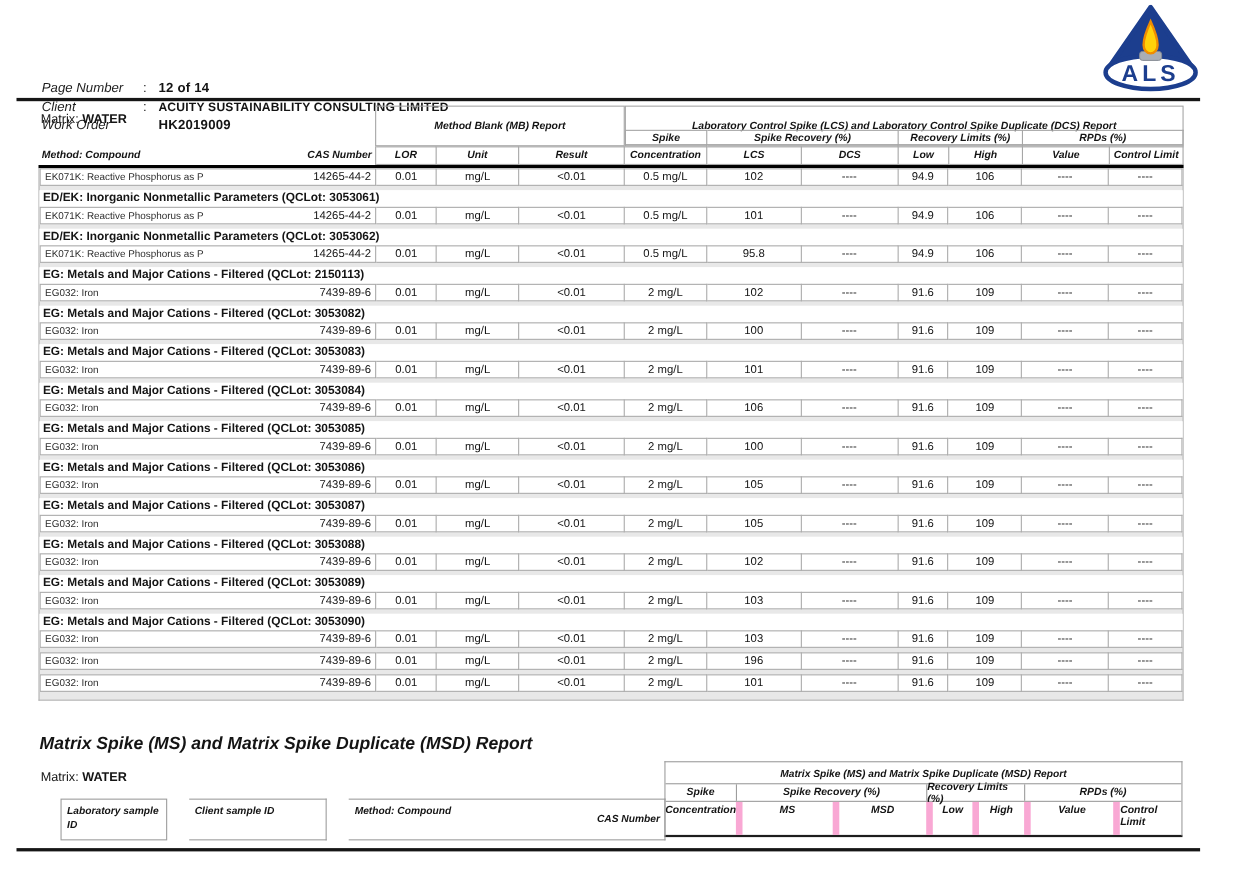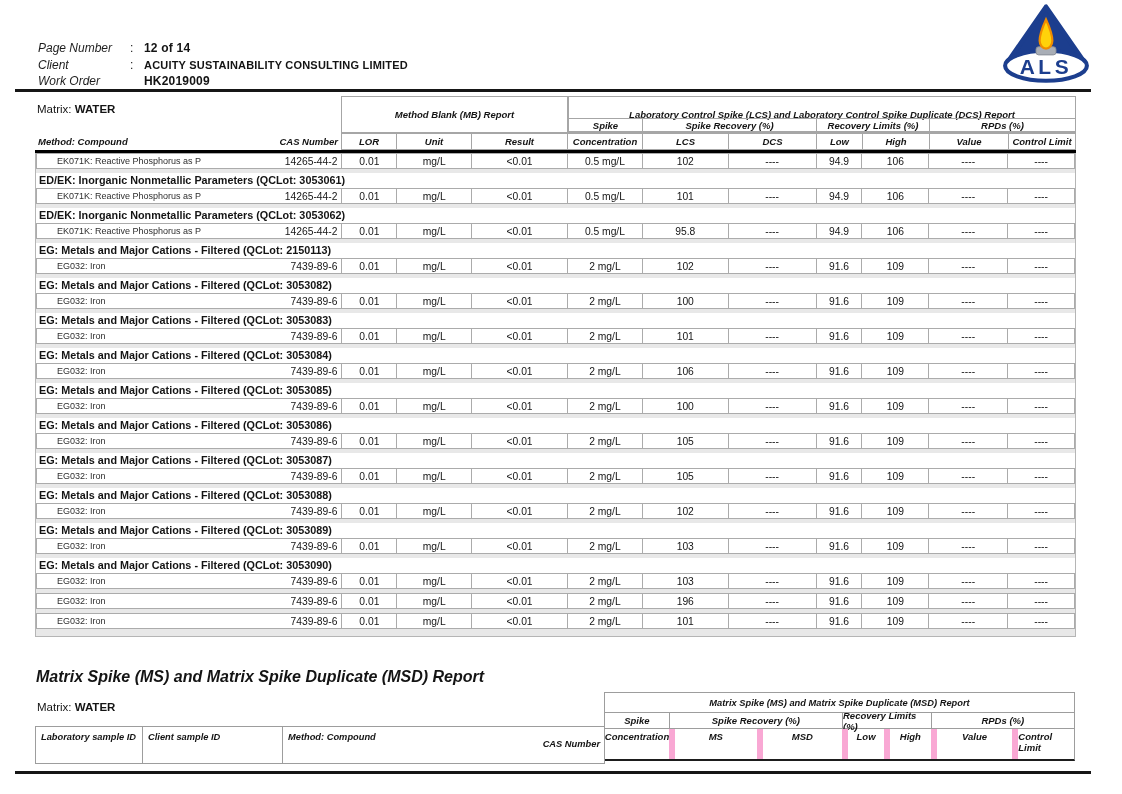--- a/index.html
+++ b/index.html
@@ -1,20 +1,20 @@
 <!DOCTYPE html>
 <html><head>
 <meta charset="utf-8">
 <style>
   html,body{margin:0;padding:0;background:#fff;}
   .page{position:relative;width:1122px;height:794px;background:#fff;overflow:hidden;
         font-family:"Liberation Sans",sans-serif;color:#141414;}
 
   
-  .hdr-field{position:absolute;left:38px;display:flex;align-items:baseline;font-size:12px;}
+  .hdr-field{position:absolute;left:38px;display:flex;align-items:baseline;font-size:12px;margin-top:32px;}
   .hdr-field.f0{top:41px}.hdr-field.f1{top:58px}.hdr-field.f2{top:74px}
   .hdr-label{width:92px;font-style:italic;color:#1d1d1d;}
   .hdr-sep{width:14px;text-align:left;color:#1d1d1d;}
   .hdr-value{font-weight:bold;font-size:11px;letter-spacing:.2px;}
   .f0 .hdr-value,.f2 .hdr-value{font-size:12px;}
   .logo{position:absolute;right:26px;top:4px;}
 
   .hrule{position:absolute;left:15px;width:1076px;height:3px;background:#161616;}
   .hrule.top{top:89px}.hrule.bottom{top:771px}
 
@@ -43,21 +43,21 @@
   .w-high{width:67px}.w-value{width:79px}.w-cl{width:67px}
 
   .qc-body{background:#e8e8e8;border:1px solid #b5b5b5;border-top:none;padding-bottom:3px;}
   .qc-group{margin-bottom:4px;background:#fff;}
   .qc-group-title{height:15px;line-height:15px;font-weight:bold;font-size:10.8px;
         padding-left:3px;white-space:nowrap;overflow:hidden;background:#fff;}
   .qrow{display:flex;height:16px;background:#fff;}
   .qrow>div{box-sizing:border-box;border:1px solid #ababab;border-left:none;display:flex;
         align-items:center;justify-content:center;font-size:10.3px;overflow:hidden;}
   .qrow>div:first-child{border-left:1px solid #ababab;justify-content:space-between;padding:0 4px;}
-  .cmpd{font-size:9px;color:#2e2e2e;margin-left:16px;}
+  .cmpd{font-size:9px;color:#2e2e2e;}
   .cas{font-size:10.3px;color:#141414;}
 
   
   .ms{position:absolute;left:35px;top:664px;width:1041px;height:104px;}
   .ms-title{position:absolute;left:1px;top:4px;font-style:italic;font-weight:bold;font-size:16px;white-space:nowrap;}
   .ms-matrix{position:absolute;left:2px;top:37px;font-size:11.5px;}
   .ms-matrix b{font-weight:bold;}
   .ms-box{position:absolute;left:569px;top:28px;width:471px;box-sizing:border-box;
         border:1px solid #9d9d9d;border-bottom:2px solid #1d1d1d;background:#fff;}
   .ms-box-title{height:19px;border-bottom:1px solid #9d9d9d;display:flex;align-items:center;
@@ -68,21 +68,21 @@
   .ms-sub>div:first-child{border-left:none;}
   .msw-sc{width:64px}.msw-sr{width:174px}.msw-rl{width:89px}.msw-rp{width:144px}
   .ms-cols{display:flex;height:30px;border-top:1px solid #9d9d9d;}
   .ms-cols>div{box-sizing:border-box;border-left:6px solid #f9a8d4;display:flex;justify-content:center;
         padding-top:2px;font-style:italic;font-weight:bold;font-size:9.5px;}
   .ms-cols>div:first-child{border-left:none;}
   .mcw-sc{width:64px}.mcw-ms{width:88px}.mcw-msd{width:86px}.mcw-low{width:42px}
   .mcw-high{width:47px}.mcw-val{width:82px}.mcw-cl{width:62px}
   .ms-left{position:absolute;left:0;top:62px;width:570px;height:38px;display:flex;}
   .ms-left>div{box-sizing:border-box;border:1px solid #9d9d9d;border-left:none;position:relative;
-        font-style:italic;font-weight:bold;font-size:9.3px;padding:4px 0 0 5px;line-height:13px;}
+        font-style:italic;font-weight:bold;font-size:9.3px;padding:4px 0 0 5px;line-height:13px;margin-left:20px;}
   .ms-left>div:first-child{border-left:1px solid #9d9d9d;}
   .mlw-lab{width:108px}.mlw-client{width:140px}.mlw-method{width:322px}
   .ms-cas{position:absolute;right:4px;top:11px;font-style:italic;font-weight:bold;font-size:9.3px;}
 </style>
 </head>
 <body>
 
 <div class="page">
 
   <div class="hdr-field f0">

